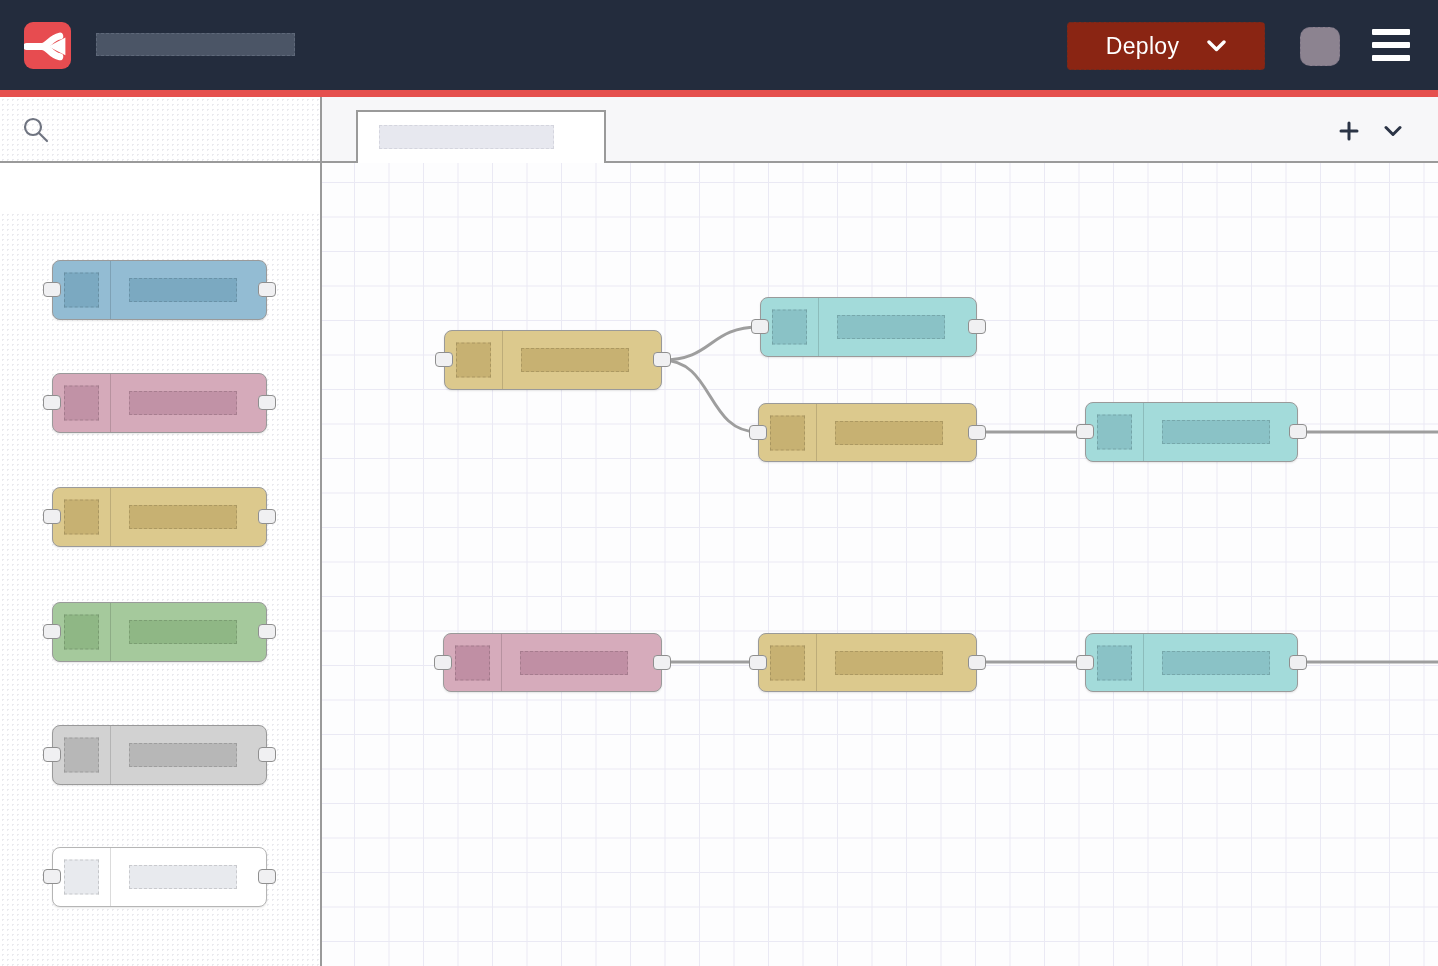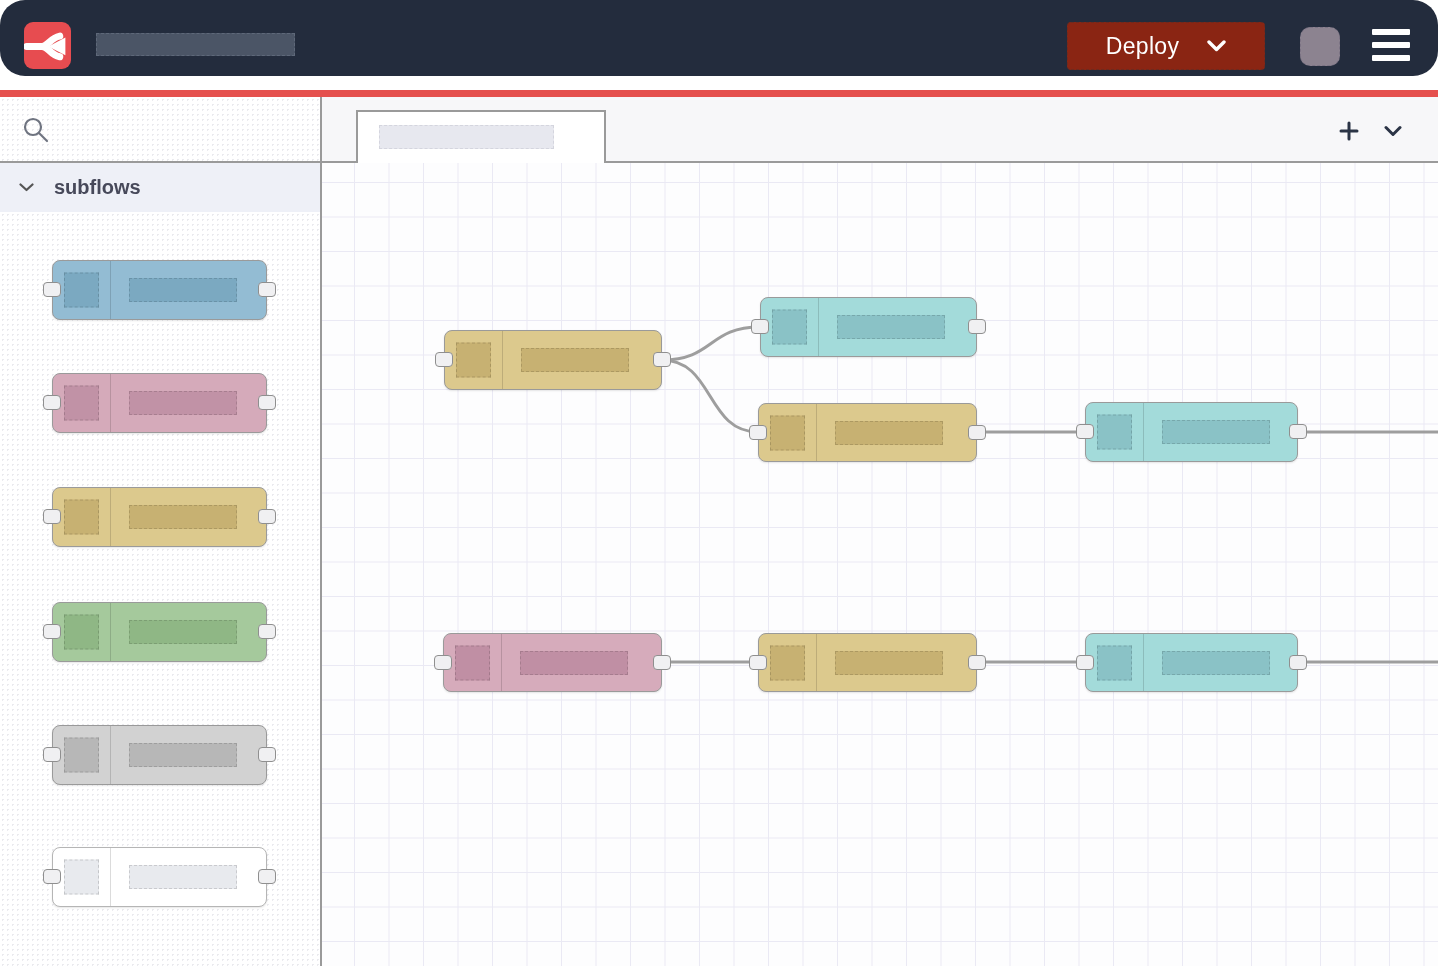--- a/index.html
+++ b/index.html
@@ -1,20 +1,20 @@
 <!DOCTYPE html>
 <html><head>
 <meta charset="utf-8">
 <style>
   html,body{margin:0;padding:0;width:1438px;height:966px;overflow:hidden;
     font-family:"Liberation Sans",sans-serif;background:#ffffff;}
   *{box-sizing:border-box;}
 
   
-  #app-header{position:absolute;left:0;top:0;width:1438px;height:76px;background:#232c3d;border-radius:25px;}
+  #app-header{position:absolute;left:0;top:0;width:1438px;height:90px;background:#232c3d;}
   #accent-line{position:absolute;left:0;top:90px;width:1438px;height:7px;background:#e5504e;}
   #app-logo{position:absolute;left:24px;top:22px;width:47px;height:47px;border-radius:9px;background:#e74c50;}
   #title-placeholder{position:absolute;left:96px;top:33px;width:199px;height:23px;background:#4b5566;border:1px dashed #5e6879;}
   #deploy-button{position:absolute;left:1067px;top:22px;width:198px;height:48px;border-radius:4px;border:1px dashed #6e2a1e;
     background:#8a2513;color:#ffffff;display:flex;align-items:center;justify-content:center;gap:28px;
     font-size:23px;font-weight:500;letter-spacing:.3px;cursor:pointer;}
   #user-avatar{position:absolute;left:1300px;top:27px;width:40px;height:39px;border-radius:10px;background:#8c8390;border:1px dashed #7b7384;}
   #main-menu-button{position:absolute;left:1372px;top:27px;width:38px;height:36px;display:flex;flex-direction:column;justify-content:space-between;padding:2px 0;cursor:pointer;}
   .menu-bar{width:38px;height:6px;background:#ffffff;border-radius:1px;}
 
@@ -81,26 +81,20 @@
 </div>
 <div id="accent-line"></div>
 
 <div id="sidebar">
   <div id="search-row" class="dots">
     <svg id="search-icon" width="28" height="28" viewBox="0 0 28 28">
       <circle cx="11" cy="11" r="8" stroke="#6f7480" stroke-width="2.2" fill="none"></circle>
       <line x1="17" y1="17" x2="25" y2="25" stroke="#6f7480" stroke-width="2.2" stroke-linecap="round"></line>
     </svg>
   </div>
-  <div id="section-subflows">
-    <svg id="section-chevron" width="15" height="9" viewBox="0 0 15 9">
-      <polyline points="1.5,1.5 7.5,7 13.5,1.5" stroke="#555555" stroke-width="2.2" fill="none" stroke-linecap="round" stroke-linejoin="round"></polyline>
-    </svg>
-    <span id="section-label">subflows</span>
-  </div>
   <div id="palette-list" class="dots">
       <div class="node" style="left: 52px; top: 48px; width: 215px; height: 60px; background: rgb(147, 188, 211); border-color: rgb(154, 154, 154);">
         <div class="icon-zone"></div>
         <div class="icon-box dots" style="background: rgb(123, 169, 193);"></div>
         <div class="label-box dots" style="background: rgb(123, 169, 193);"></div>
         <div class="port left"></div>
         <div class="port right"></div>
       </div>
       <div class="node" style="left: 52px; top: 161px; width: 215px; height: 60px; background: rgb(213, 170, 186); border-color: rgb(154, 154, 154);">
         <div class="icon-zone"></div>

